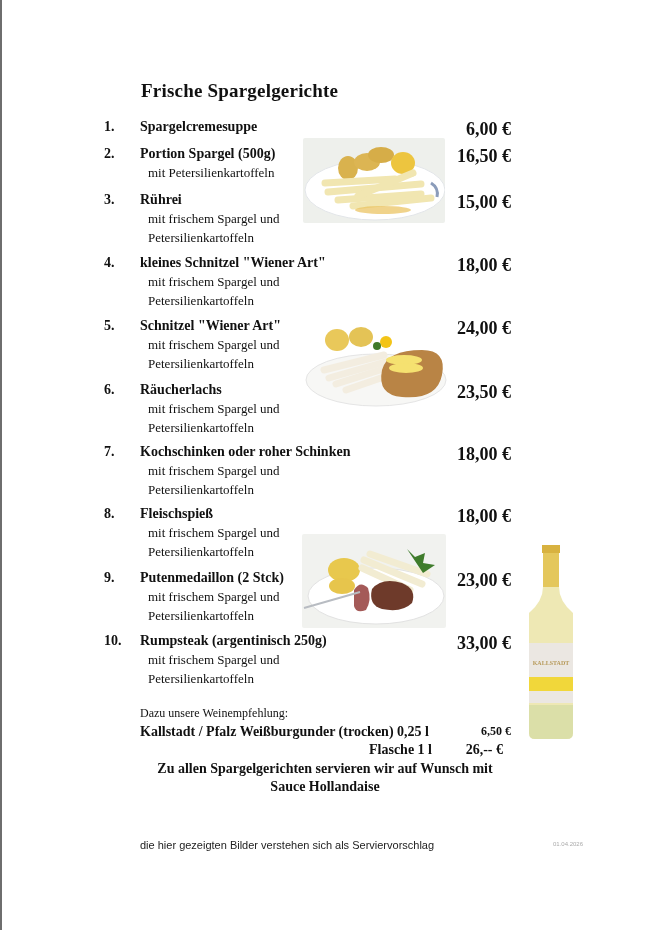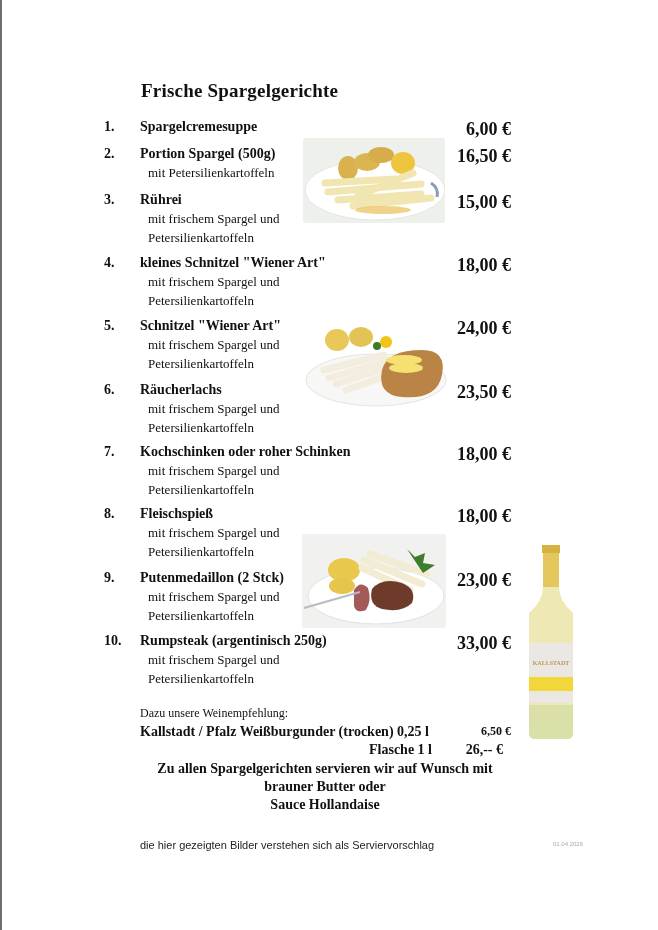--- a/index.html
+++ b/index.html
@@ -174,18 +174,17 @@
 </div>
 
 <div class="wine-intro">Dazu unsere Weinempfehlung:</div>
 <div class="wine-line">Kallstadt / Pfalz Weißburgunder  (trocken)  0,25 l</div>
 <div class="wine-price1">6,50 €</div>
 <div class="wine-bottle-label">Flasche 1 l</div>
 <div class="wine-price2">26,-- €</div>
 
 <div class="note">
   <div>Zu allen Spargelgerichten servieren wir auf Wunsch mit</div>
-  <div>brauner Butter oder</div>
   <div>Sauce Hollandaise</div>
 </div>
 
 <div class="footer">die hier gezeigten Bilder verstehen sich als Serviervorschlag</div>
 <div class="date">01.04.2026</div>
 
 </body></html>

